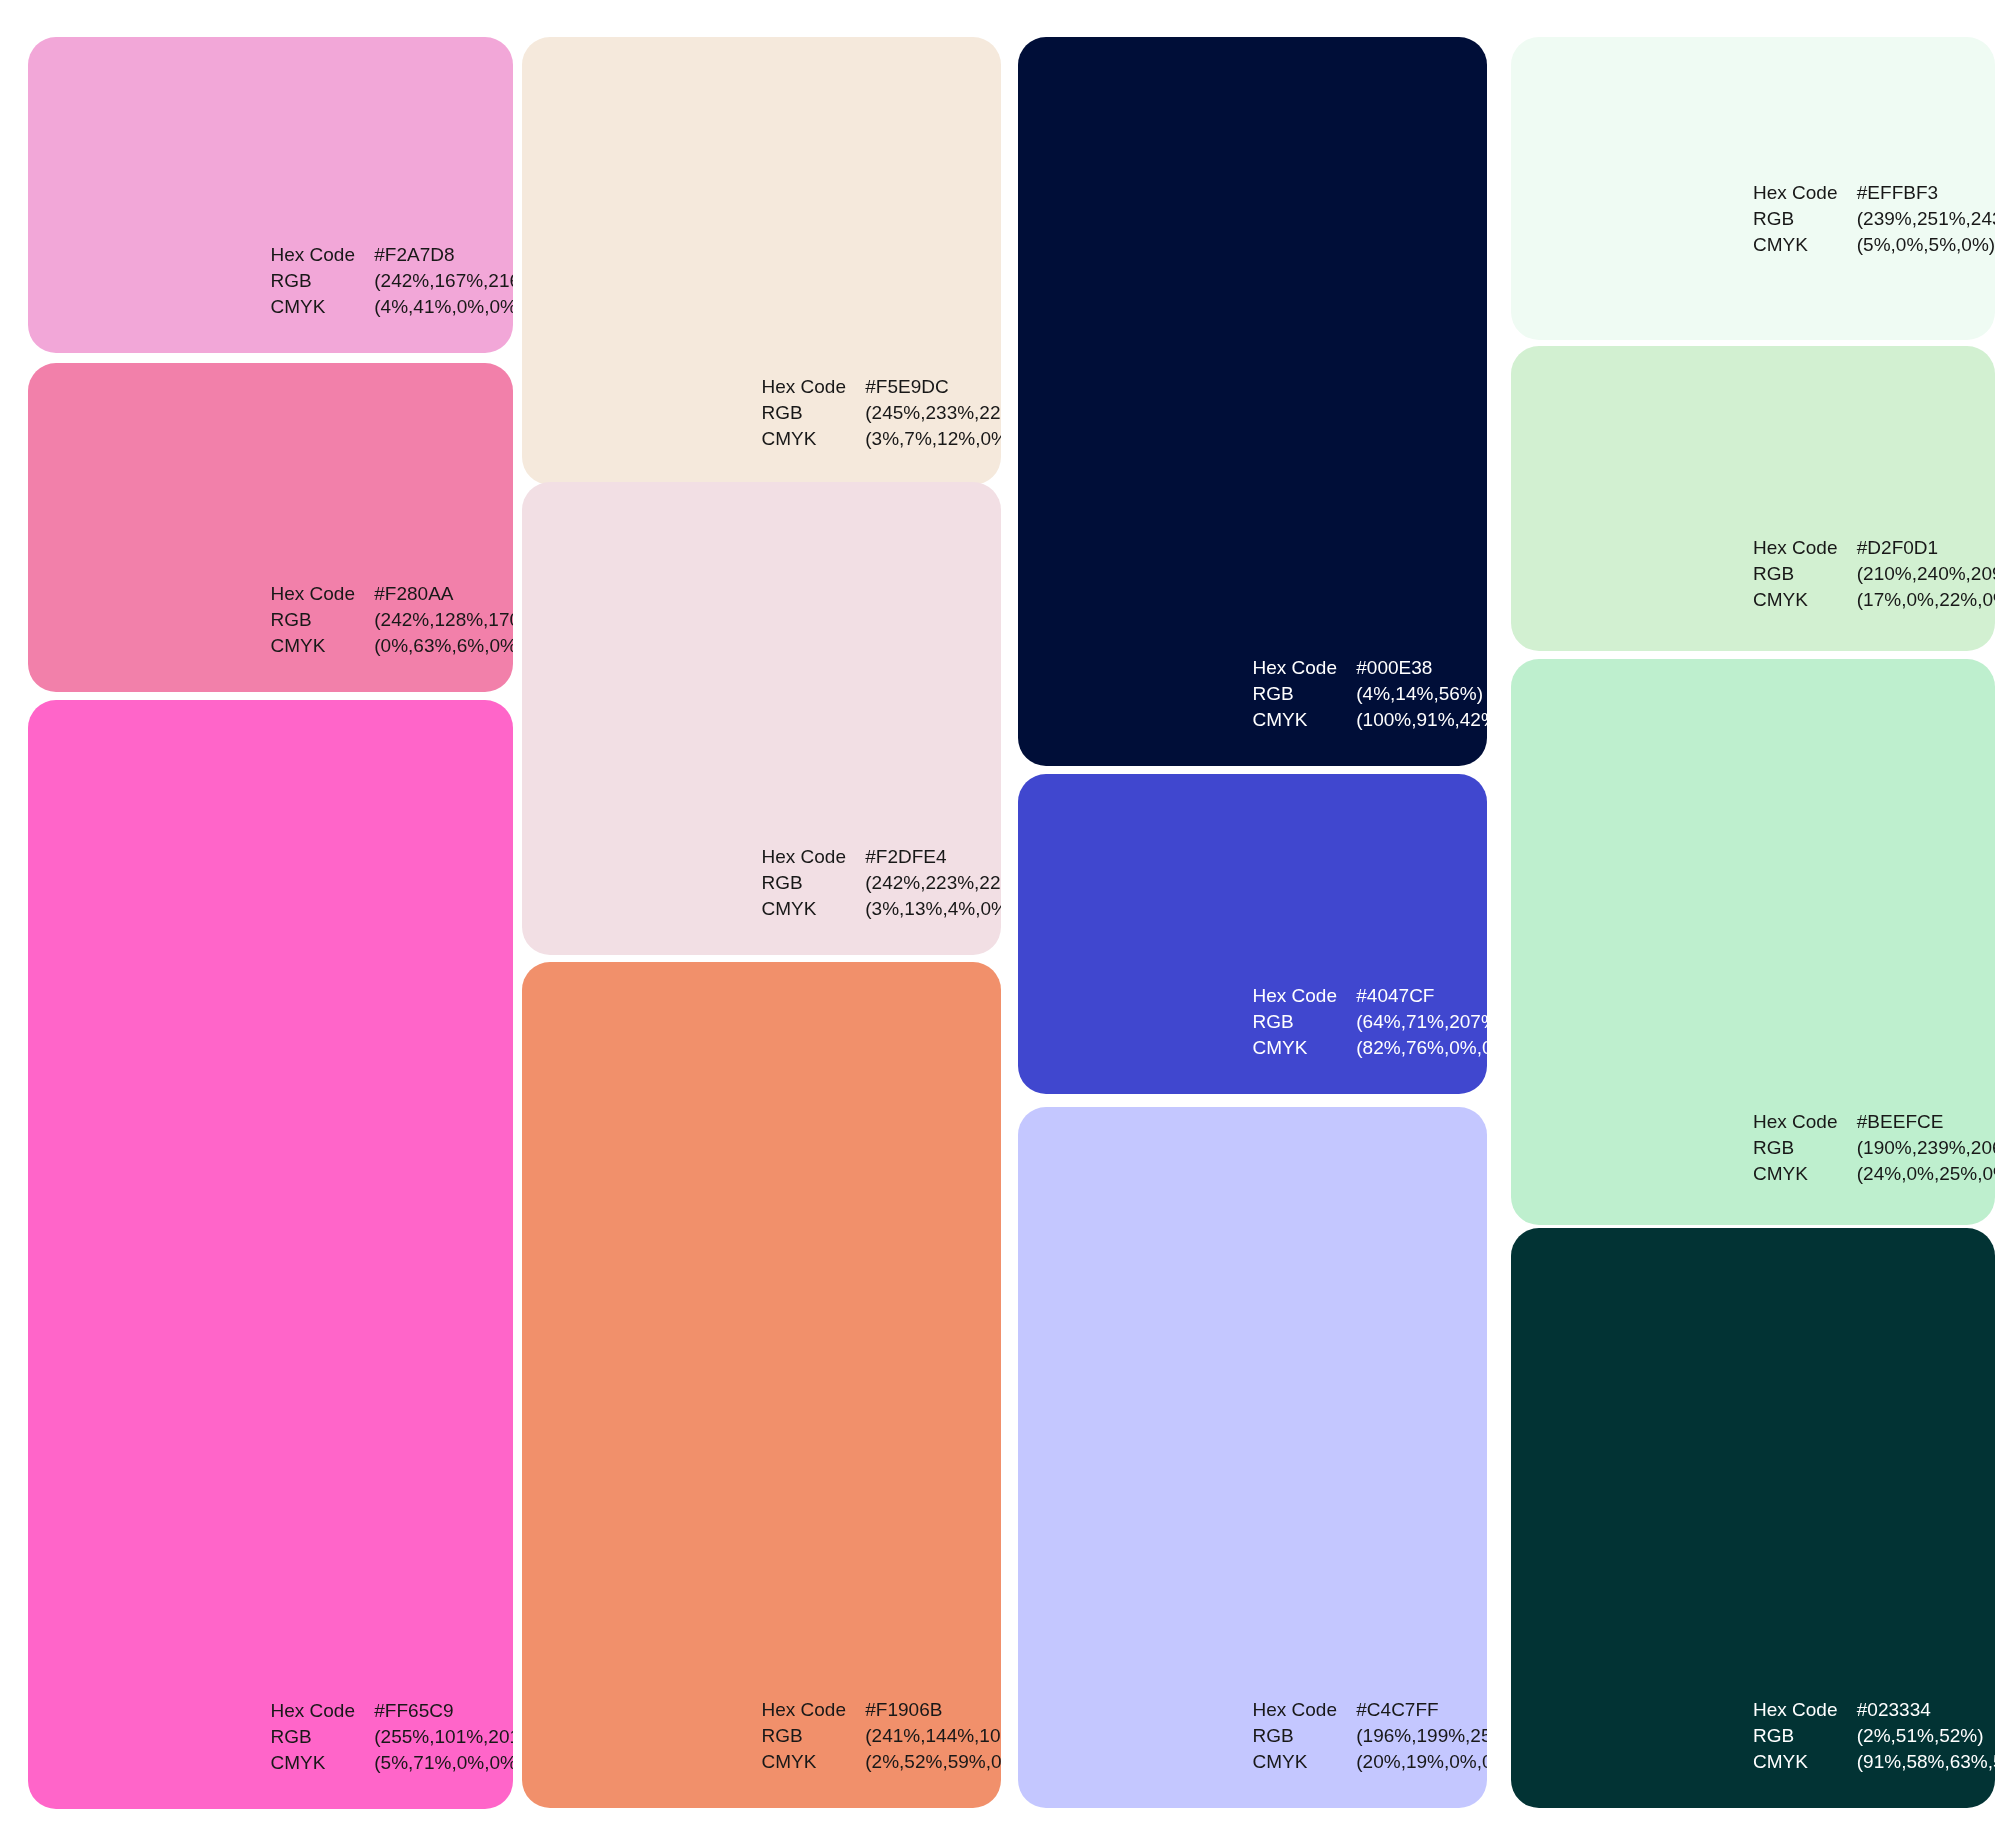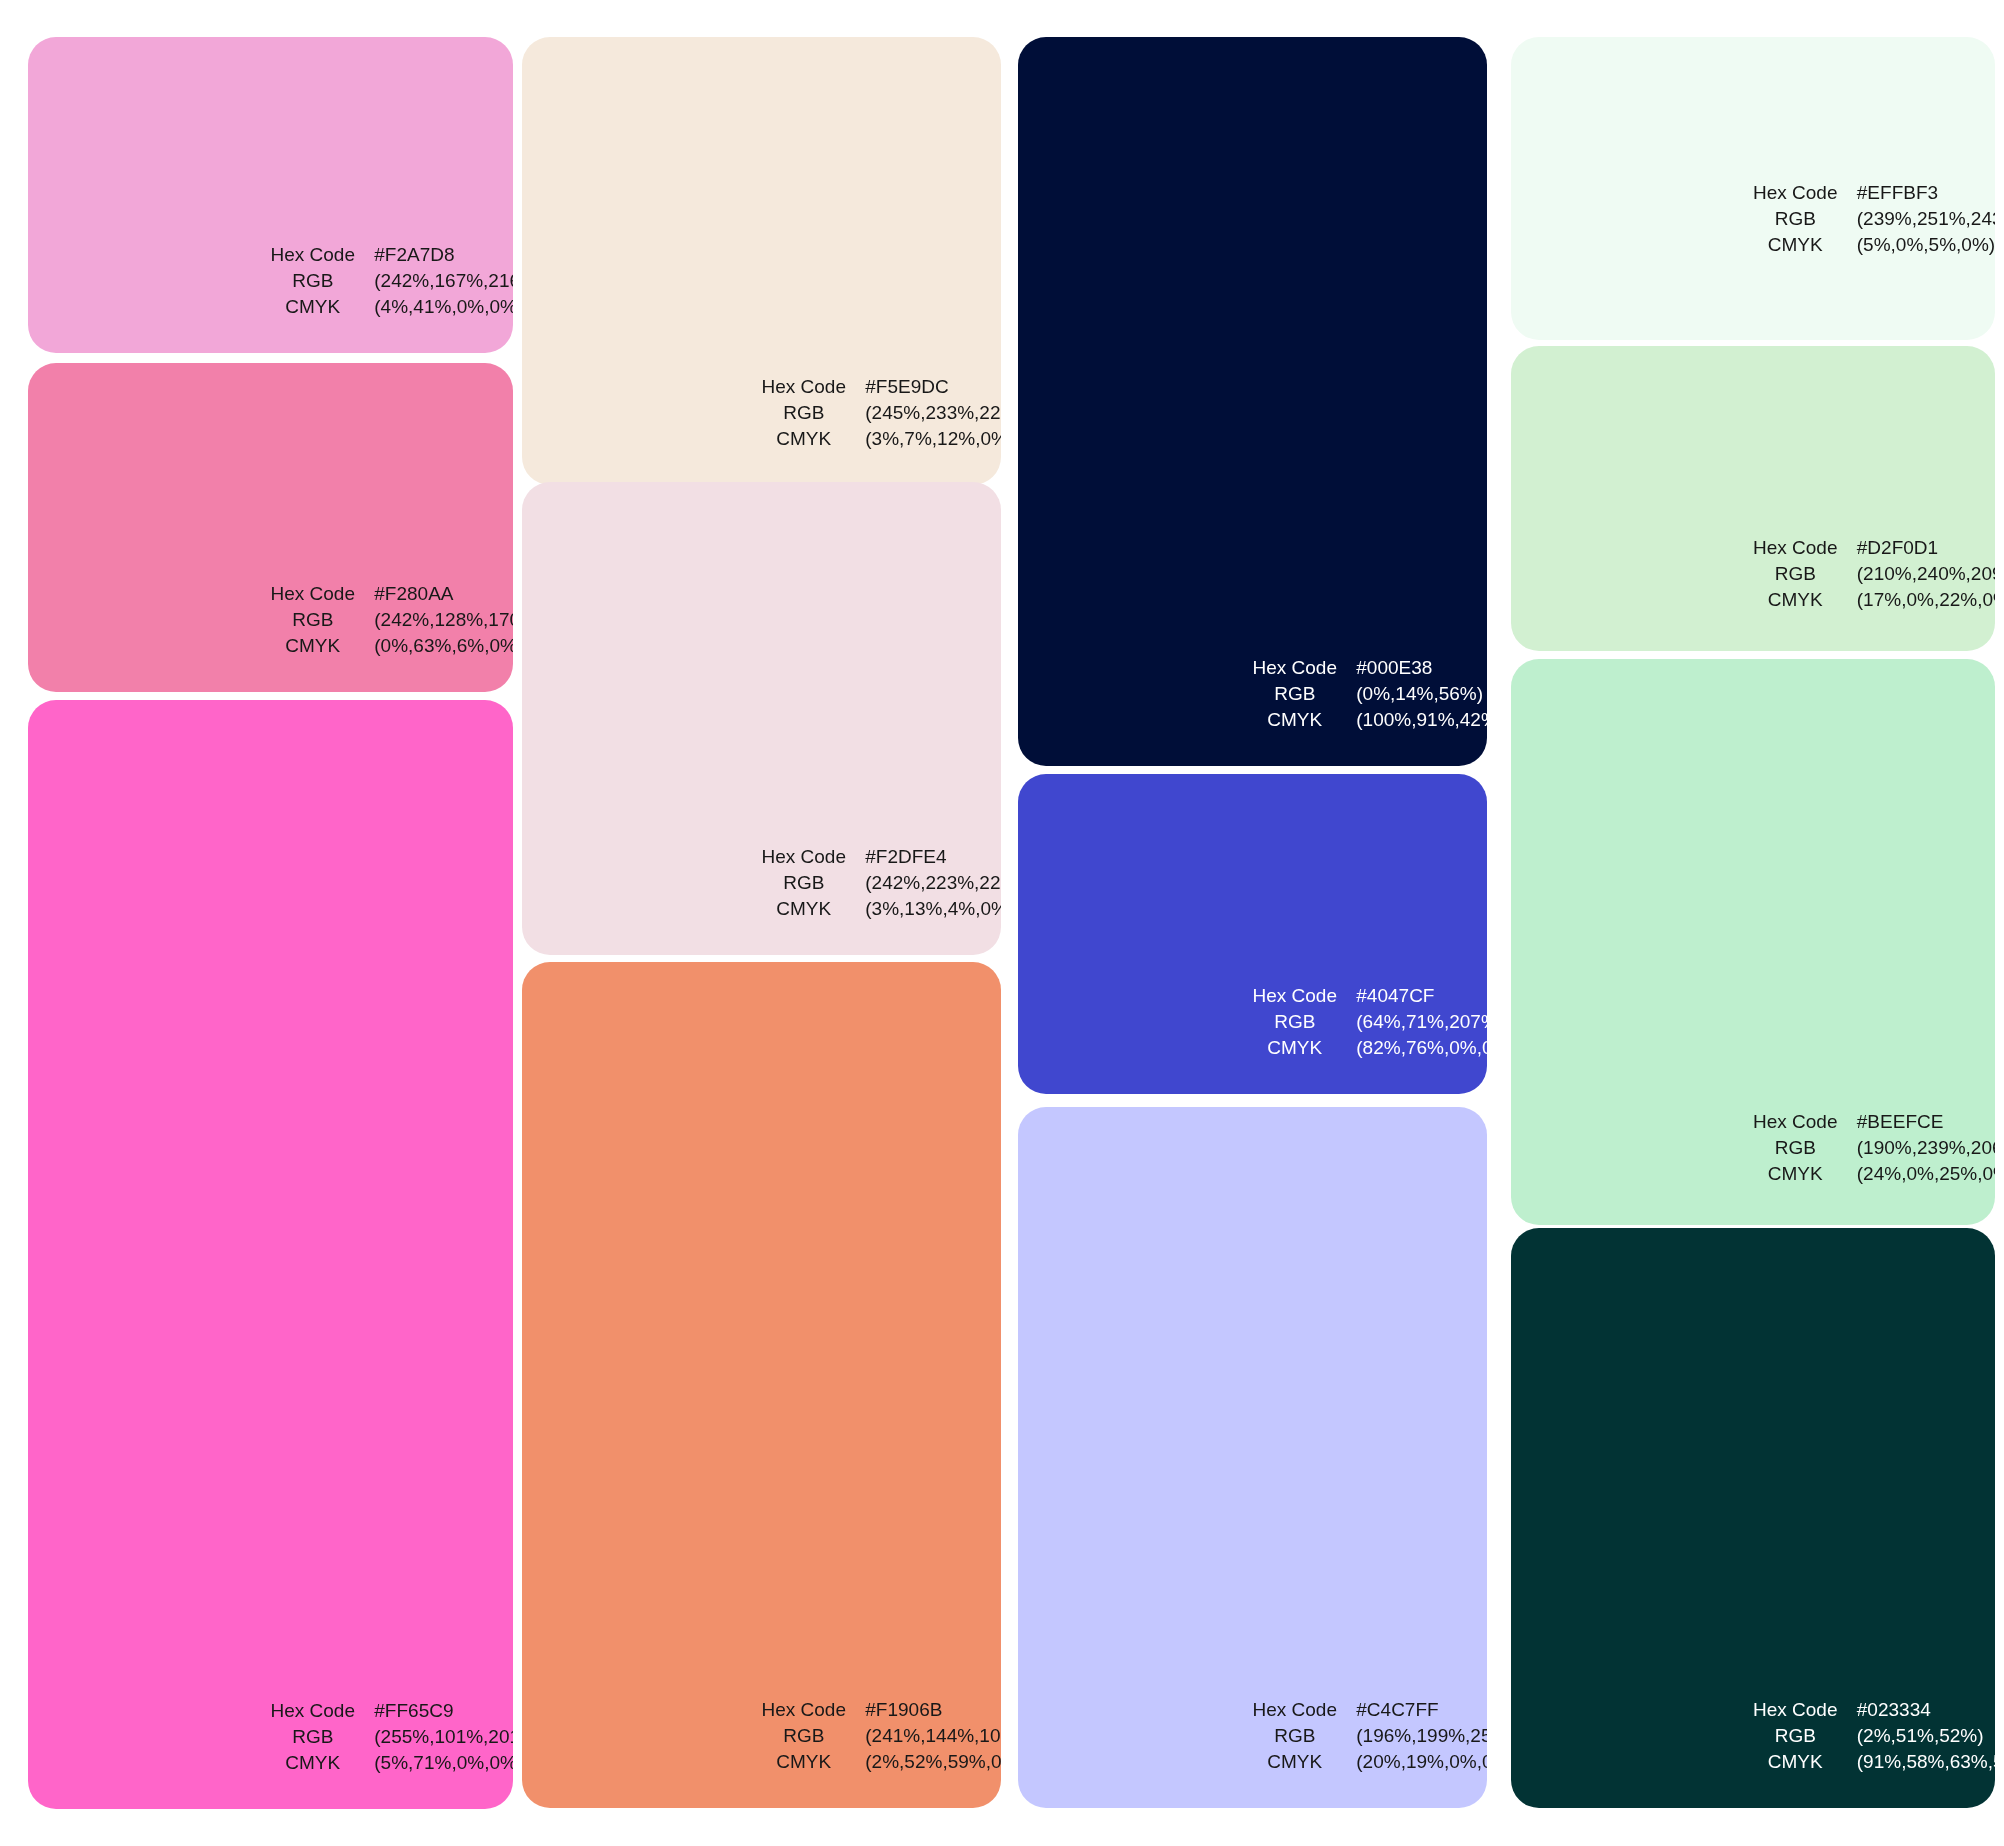--- a/index.html
+++ b/index.html
@@ -50,21 +50,21 @@
     display: grid;
     grid-template-columns: auto auto;
     column-gap: 19.3px;
     row-gap: 1.5px;
     font-size: 19px;
     line-height: 1.28;
     white-space: nowrap;
   }
 
   .swatch-info .info-label {
-    text-align: center;
+    text-align: left;
   }
   .swatch-info .info-value {
     text-align: left;
   }
 
   
   .text-dark .swatch-info { color: #181818; }
   .text-light .swatch-info { color: #ffffff; }
 </style>
 </head>
@@ -146,21 +146,21 @@
 
   </div>
 
   <div class="swatch-column col-3">
 
     <div class="swatch-card text-light" style="top: 37px; height: 729px; background-color: rgb(0, 14, 56);">
       <div class="swatch-info">
         <span class="info-label">Hex Code</span>
         <span class="info-value">#000E38</span>
         <span class="info-label">RGB</span>
-        <span class="info-value">(0%,14%,56%)</span>
+        <span class="info-value">(4%,14%,56%)</span>
         <span class="info-label">CMYK</span>
         <span class="info-value">(100%,91%,42%,59%)</span>
       </div>
     </div>
 
     <div class="swatch-card text-light" style="top: 774px; height: 320px; background-color: rgb(64, 71, 207);">
       <div class="swatch-info">
         <span class="info-label">Hex Code</span>
         <span class="info-value">#4047CF</span>
         <span class="info-label">RGB</span>

